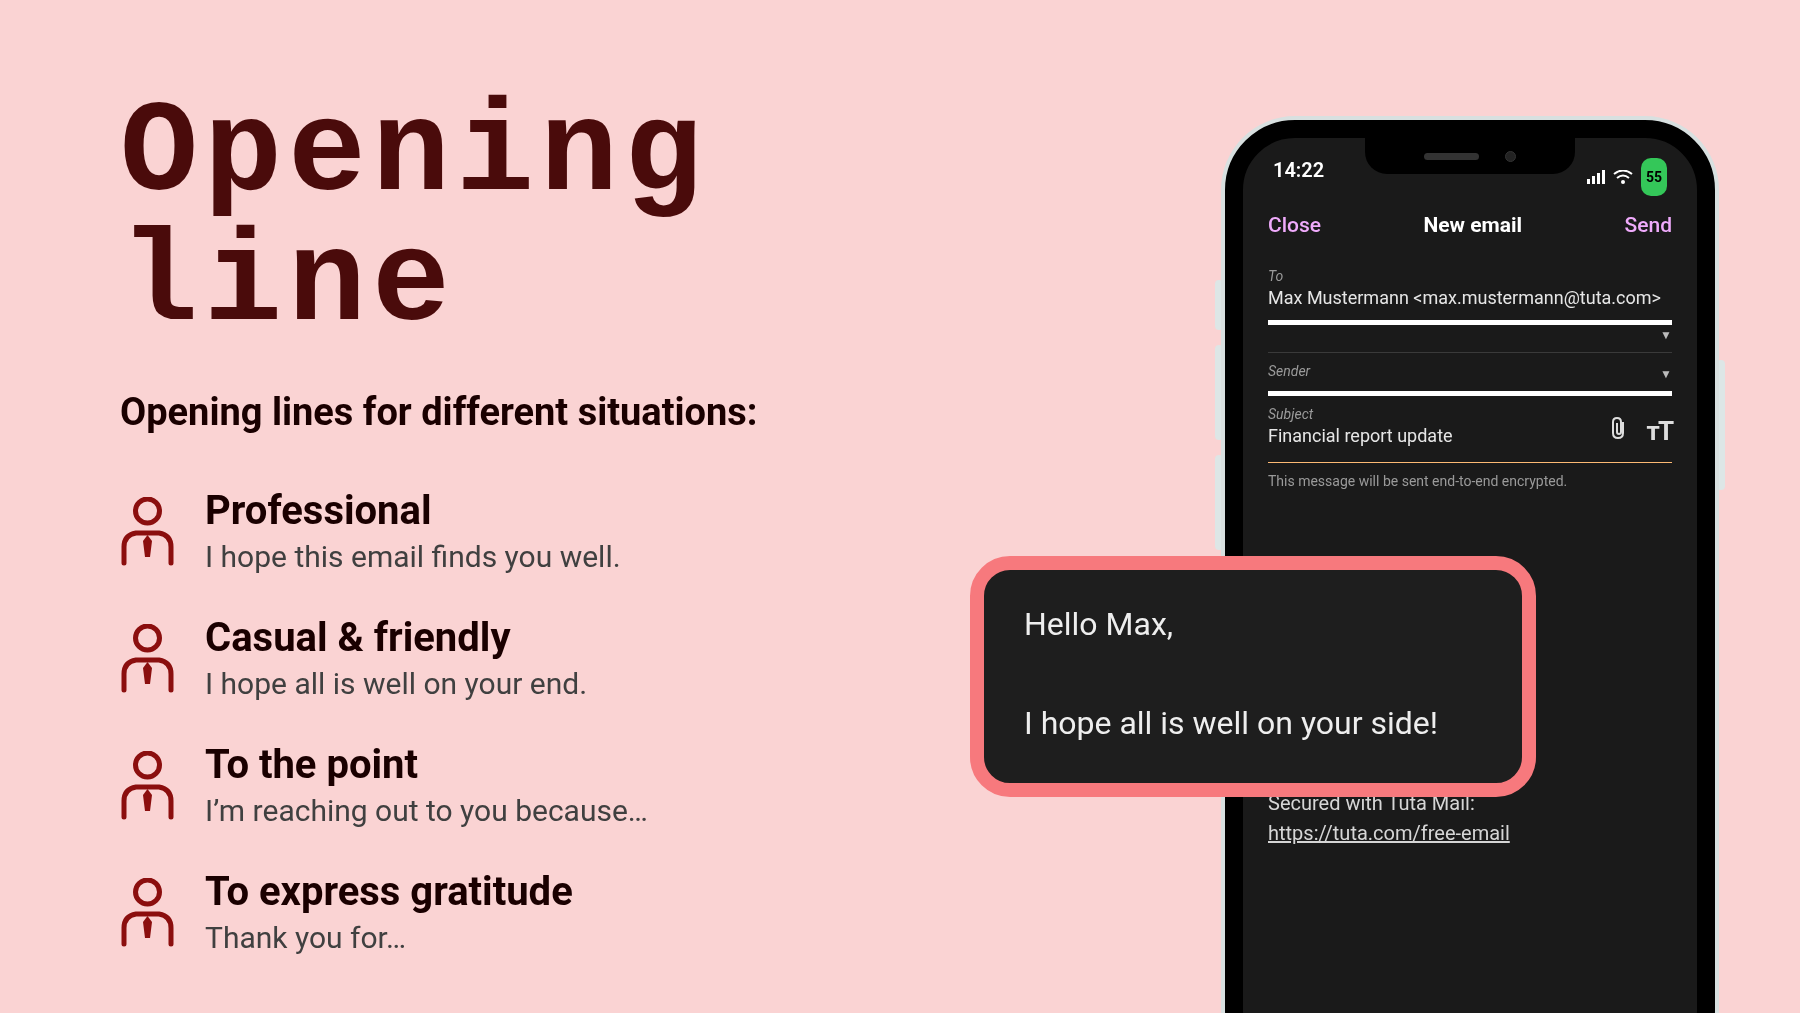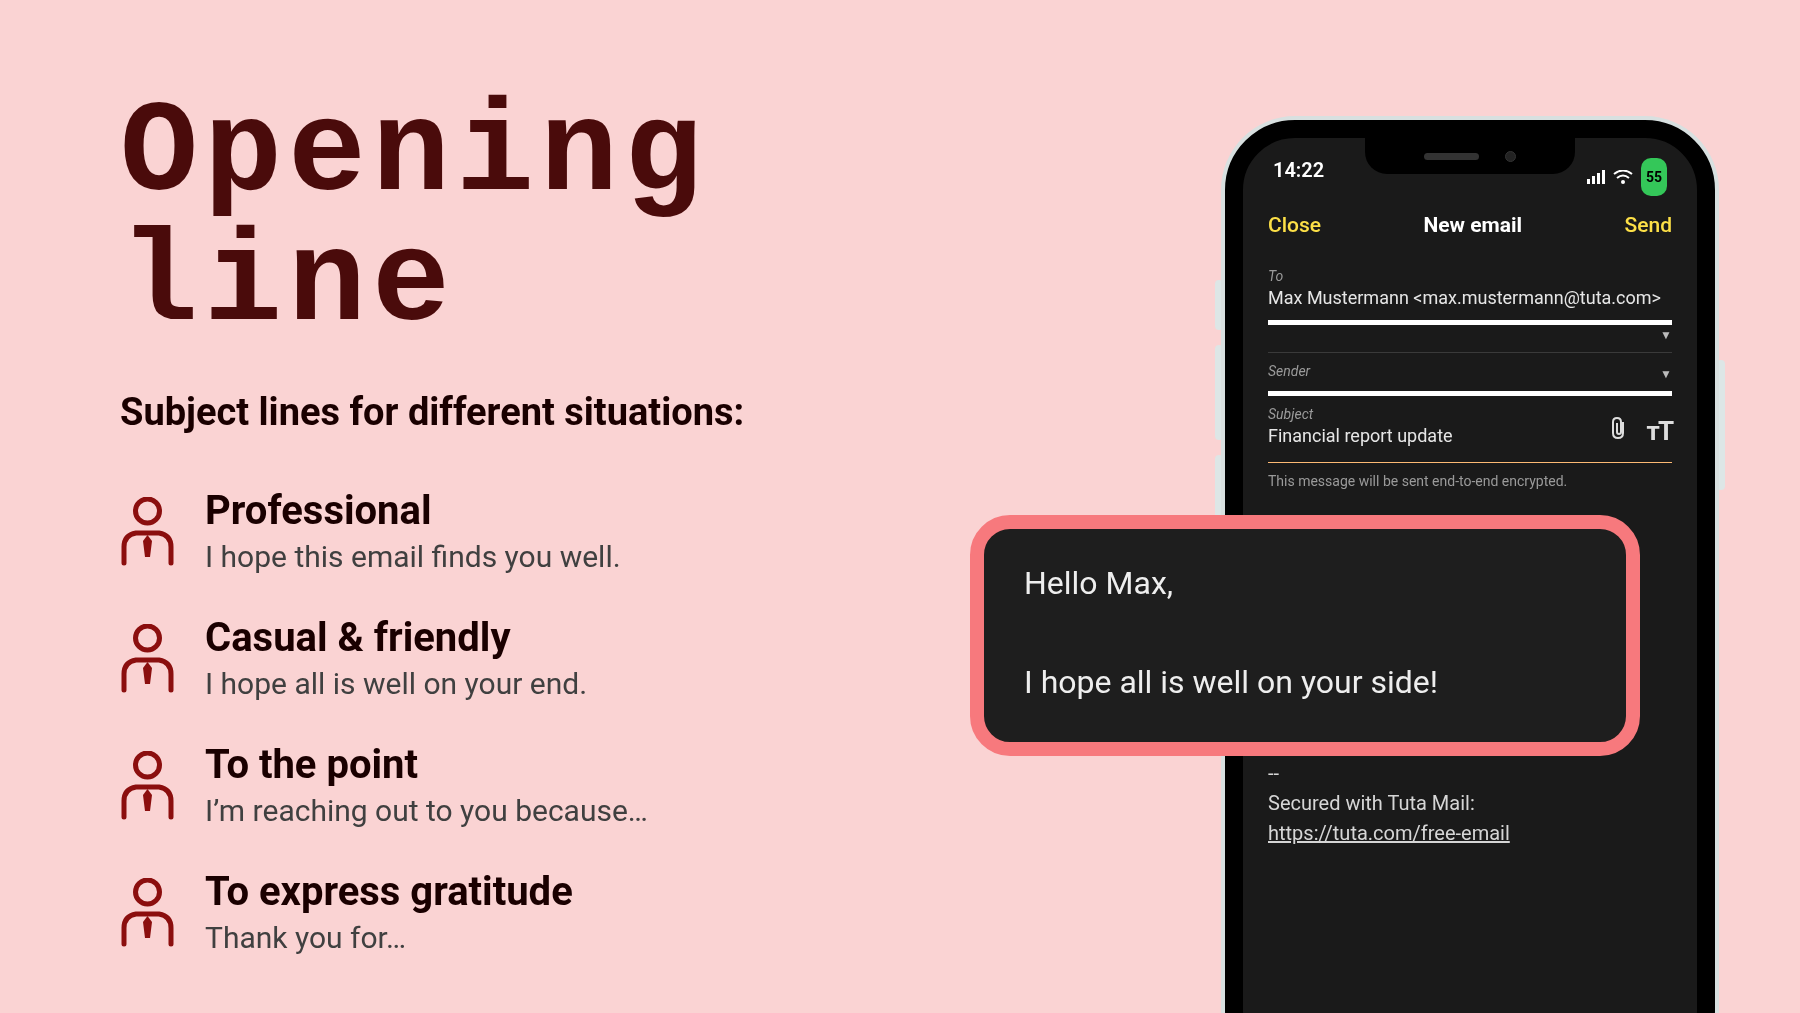--- a/index.html
+++ b/index.html
@@ -127,21 +127,21 @@
   .nav-row {
     position: absolute;
     top: 75px;
     left: 0; right: 0;
     display: flex;
     justify-content: space-between;
     align-items: center;
     padding: 0 25px;
     font-size: 21px;
   }
-  .nav-left, .nav-right { color: #fde047; font-weight: 500; }
+  .nav-left, .nav-right { color: #f0abfc; font-weight: 500; }
   .nav-center { color: #fff; font-weight: 700; }
 
   .compose {
     position: absolute;
     top: 120px;
     left: 25px; right: 25px;
     color: #d6d6d6;
   }
   .field-block { border-bottom: 5px solid #ffffff; padding: 10px 0 12px; position: relative; }
   .field-label { font-size: 14px; color: #9a9a9a; font-style: italic; }
@@ -158,40 +158,40 @@
     top: 430px;
     left: 25px; right: 25px;
     color: #d6d6d6;
     font-size: 20px;
     line-height: 1.5;
   }
 
   
   .callout {
     position: absolute;
-    top: 515px;
+    top: 556px;
     left: 970px;
-    width: 670px;
+    width: 566px;
     background: #1e1e1e;
     border: 14px solid #f7797d;
     border-radius: 40px;
     padding: 30px 40px 34px;
     color: #eee;
     font-size: 32px;
     line-height: 1.55;
     z-index: 5;
   }
   .sig-link { text-decoration: underline; color:#d6d6d6; }
 </style>
 </head>
 <body>
 
 <div class="left-content">
   <div class="title-main">Opening line</div>
-  <div class="subtitle">Subject lines for different situations:</div>
+  <div class="subtitle">Opening lines for different situations:</div>
 
   <div class="situation-list">
 
     <div class="situation-item">
       <div class="person-icon">
         <svg viewBox="0 0 55 70" width="55" height="70">
             <circle cx="27.5" cy="14" r="12" fill="none" stroke="#8b0e0e" stroke-width="5"></circle>
             <path d="M4 66 L4 50 Q4 38 16 36 L39 36 Q51 38 51 50 L51 66" fill="none" stroke="#8b0e0e" stroke-width="5" stroke-linecap="round"></path>
             <path d="M27.5 38 L23 44 L25 60 L30 60 L32 44 Z" fill="#8b0e0e"></path>
           </svg>

